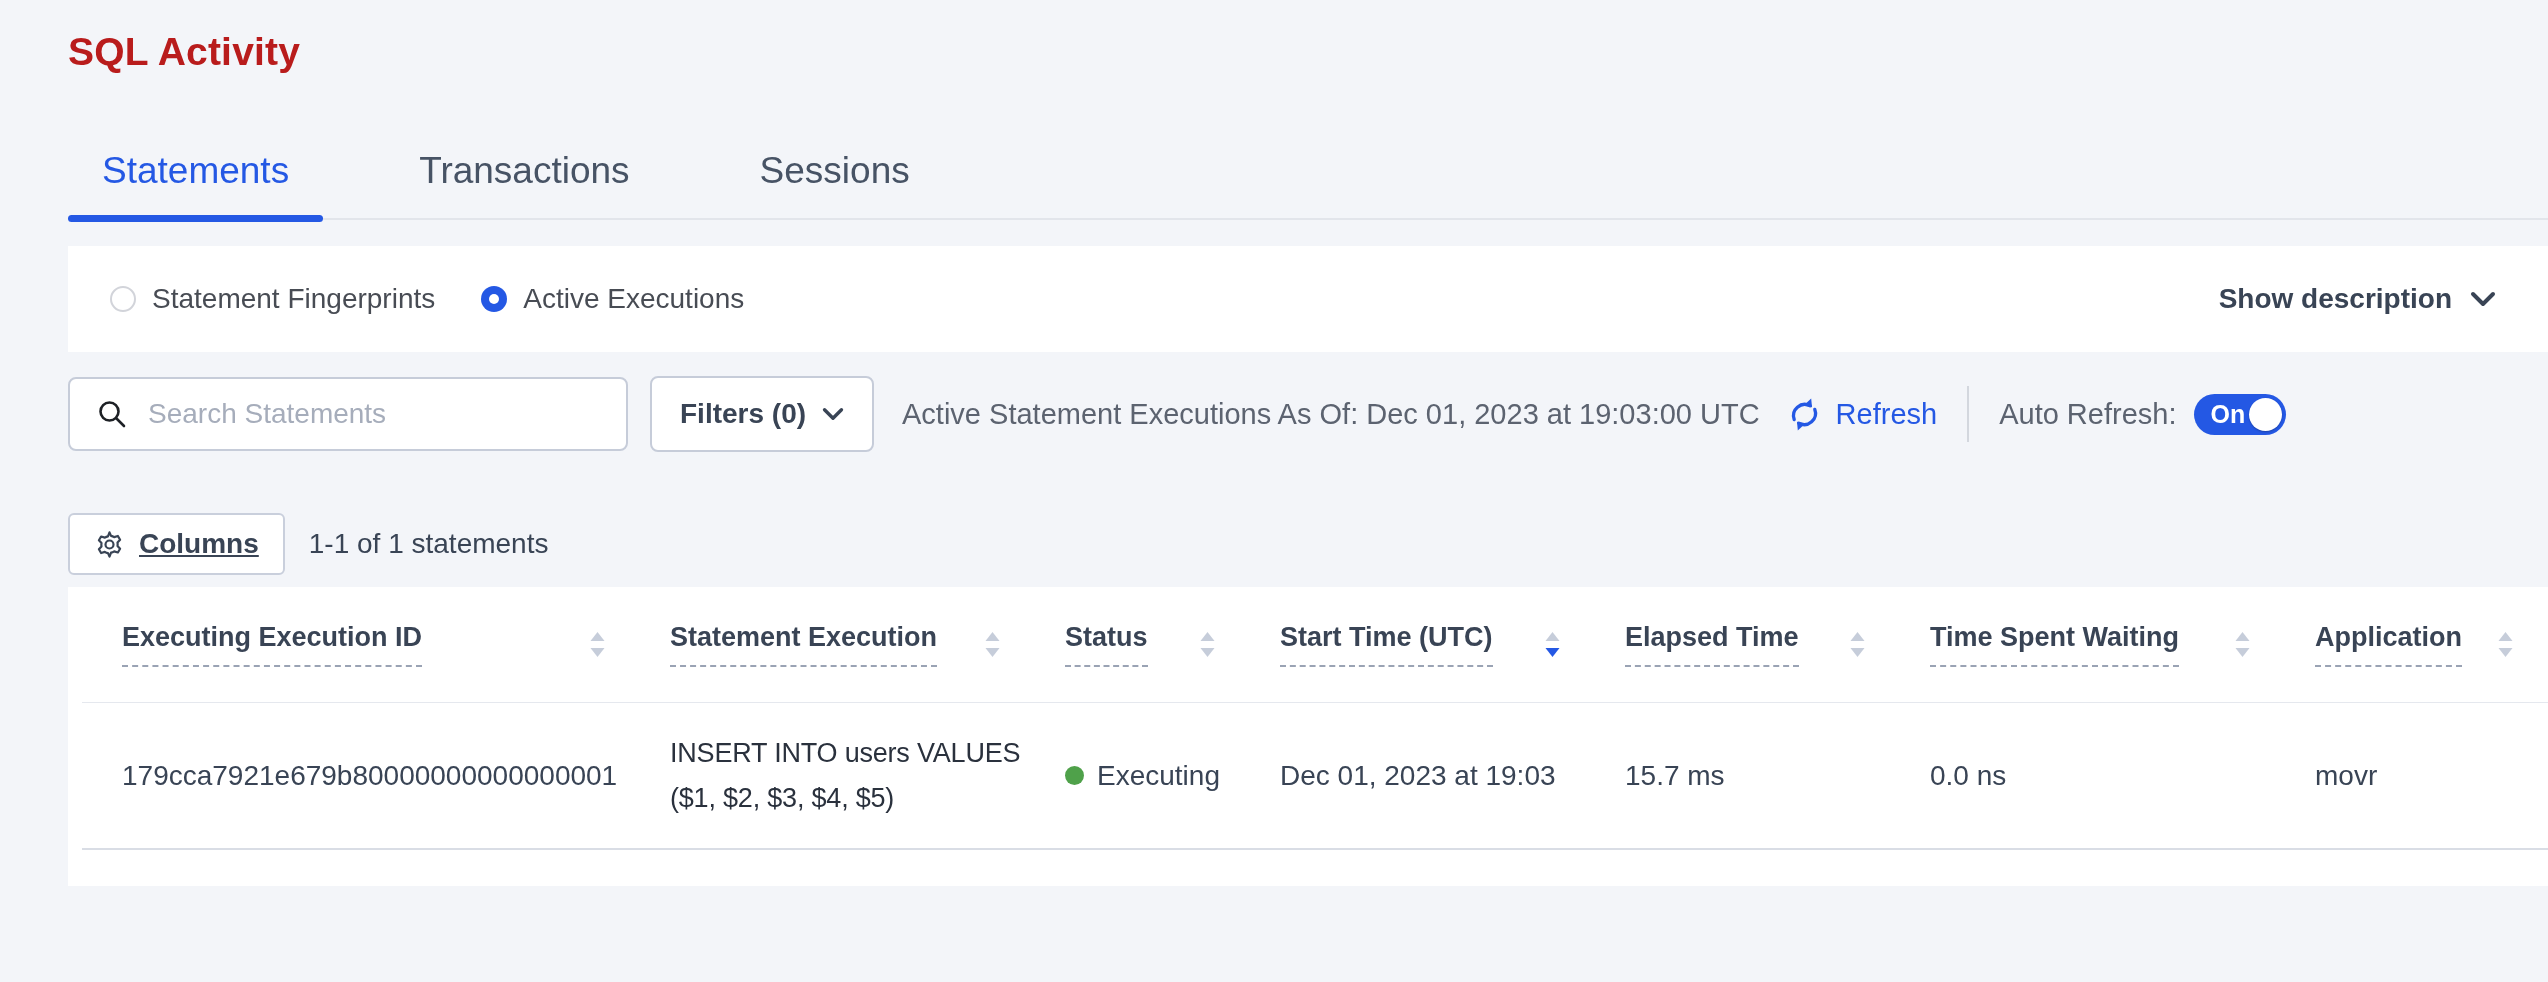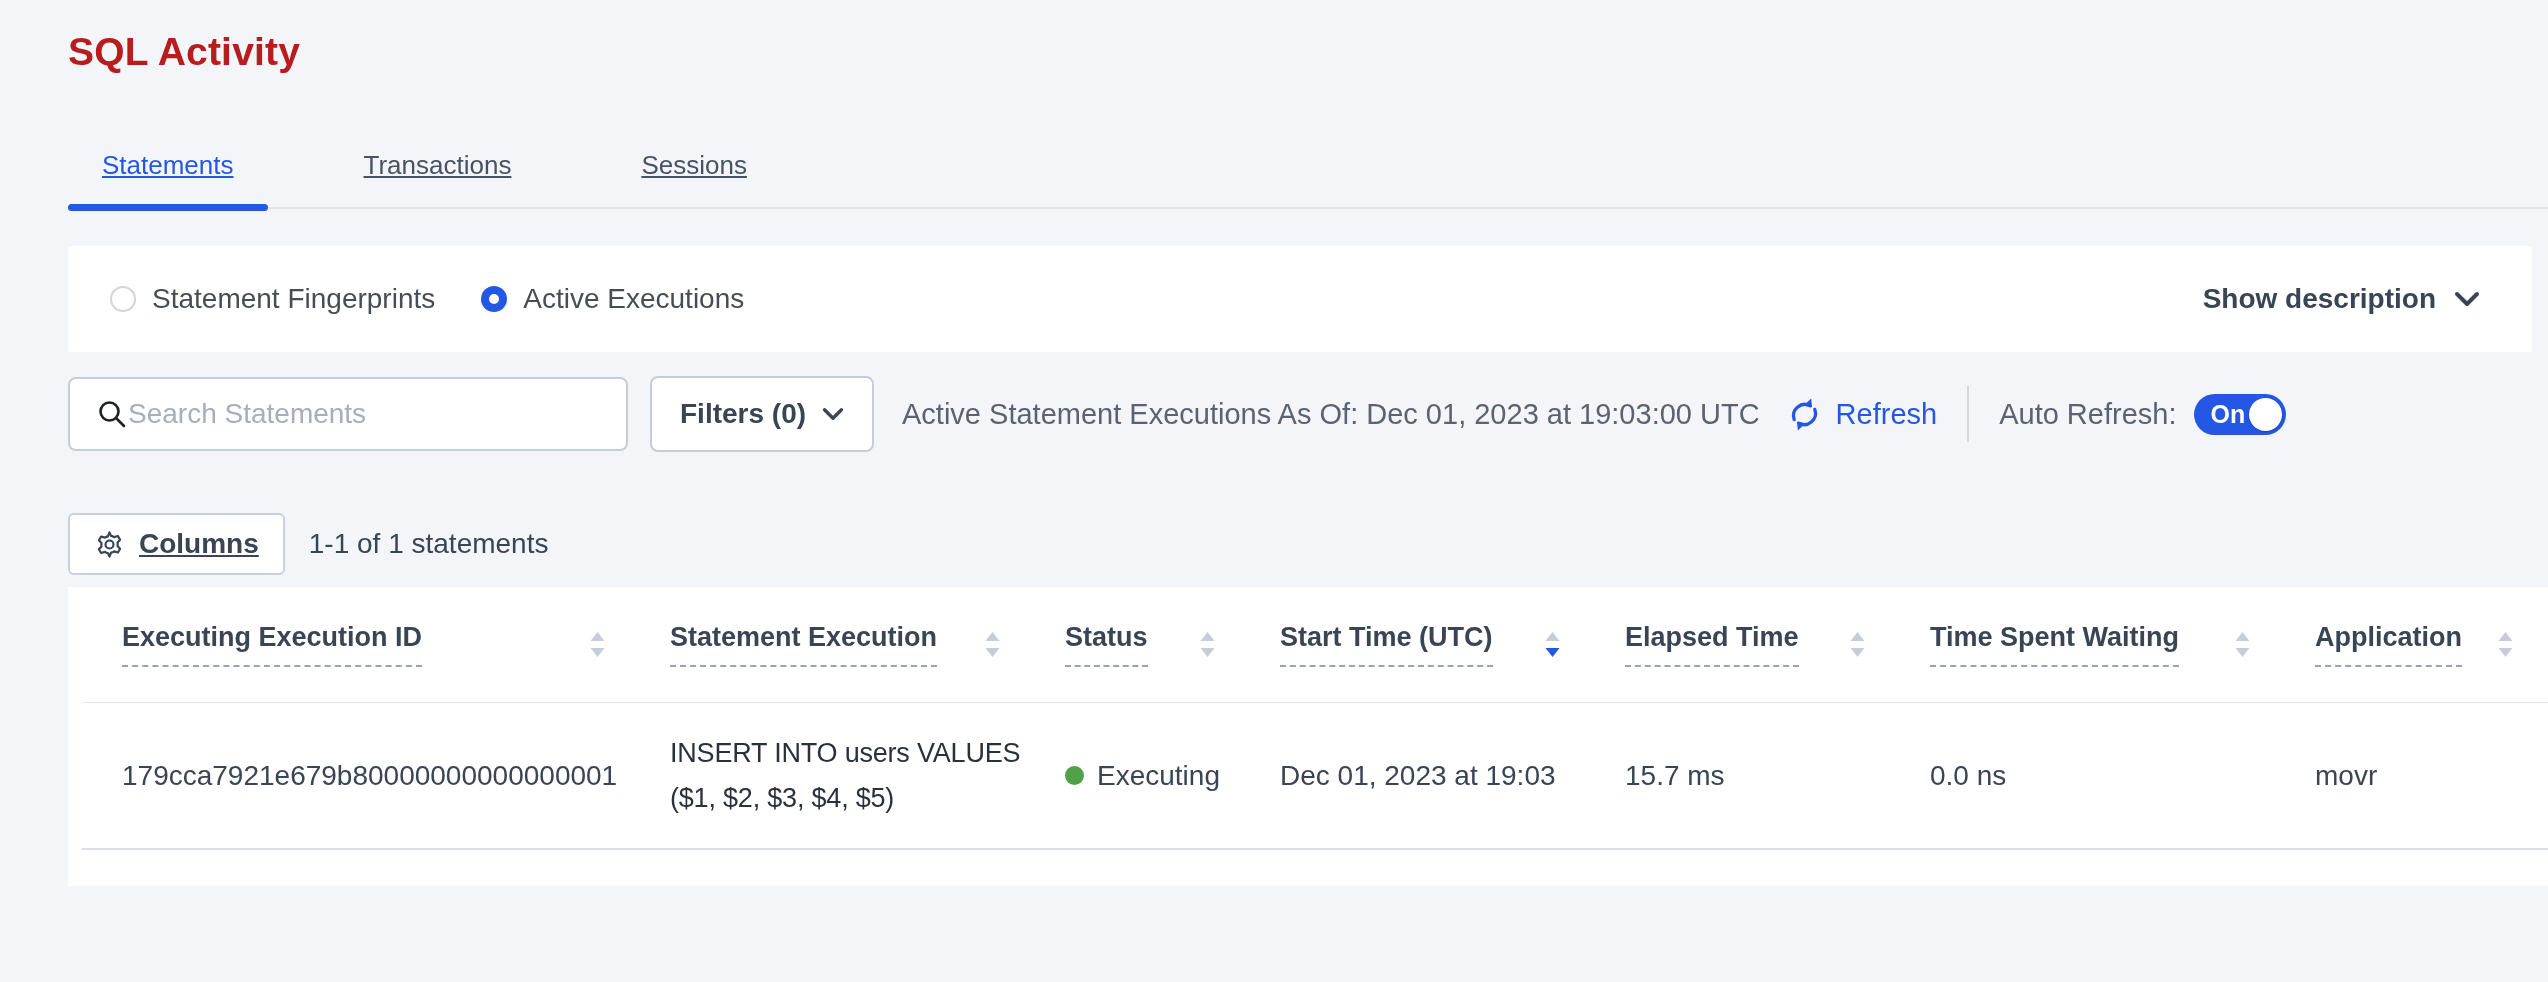--- a/index.html
+++ b/index.html
@@ -17,53 +17,53 @@
     position: absolute; left: 68px; top: 30px;
     font-size: 39px; font-weight: 700; color: #b91c1c; letter-spacing: .2px;
   }
 
   
   .tabs {
     position: absolute; left: 68px; right: 0; top: 150px;
     display: flex; border-bottom: 2px solid #e2e5eb;
   }
   .tab {
-    font-size: 26px; color: #475365;
+    font-size: 37px; color: #475365;
     padding: 0 34px 26px; margin-right: 62px;
-    position: relative; cursor: pointer; white-space: nowrap; text-decoration: underline;
+    position: relative; cursor: pointer; white-space: nowrap;
   }
   .tab.active { color: #2458e4; }
   .tab.active::after {
     content: ""; position: absolute; left: 0; right: 0; bottom: -4px;
     height: 7px; border-radius: 4px; background: #2458e4;
   }
 
   
   .card-radios {
-    position: absolute; left: 68px; right: 16px; top: 246px; height: 106px;
+    position: absolute; left: 68px; right: 0; top: 246px; height: 106px;
     background: #fff;
     display: flex; align-items: center; justify-content: space-between;
     padding: 0 52px 0 42px;
   }
   .radio-group { display: flex; align-items: center; gap: 46px; }
   .radio-option { display: flex; align-items: center; gap: 16px; font-size: 28px; color: #484c54; cursor: pointer; }
   .radio-circle { width: 26px; height: 26px; border-radius: 50%; border: 2px solid #d2d4da; background: #fff; flex: none; }
   .radio-option.selected .radio-circle { border: none; background: #2458e4; position: relative; }
   .radio-option.selected .radio-circle::after {
     content: ""; position: absolute; width: 10px; height: 10px;
     background: #fff; border-radius: 50%; left: 8px; top: 8px;
   }
   .show-desc { display: flex; align-items: center; gap: 18px; font-size: 28px; font-weight: 600; color: #394455; cursor: pointer; }
 
   
   .controls-row { position: absolute; left: 68px; right: 0; top: 377px; height: 74px; display: flex; align-items: center; }
   .search-box {
     width: 560px; height: 74px; background: #fff;
     border: 2px solid #c6ccd9; border-radius: 8px;
-    display: flex; align-items: center; padding: 0 20px 0 26px;
+    display: flex; align-items: center; gap: 20px; padding: 0 20px 0 26px;
   }
   .search-box input {
     border: none; outline: none; flex: 1; background: transparent;
     font-size: 28px; color: #394455; font-family: "Liberation Sans", sans-serif;
   }
   .search-box input::placeholder { color: #a6adbb; }
   .filters-btn {
     margin-left: 22px; height: 76px; background: #fff;
     border: 2px solid #c6ccd9; border-radius: 8px;
     display: flex; align-items: center; gap: 16px; padding: 0 28px;

